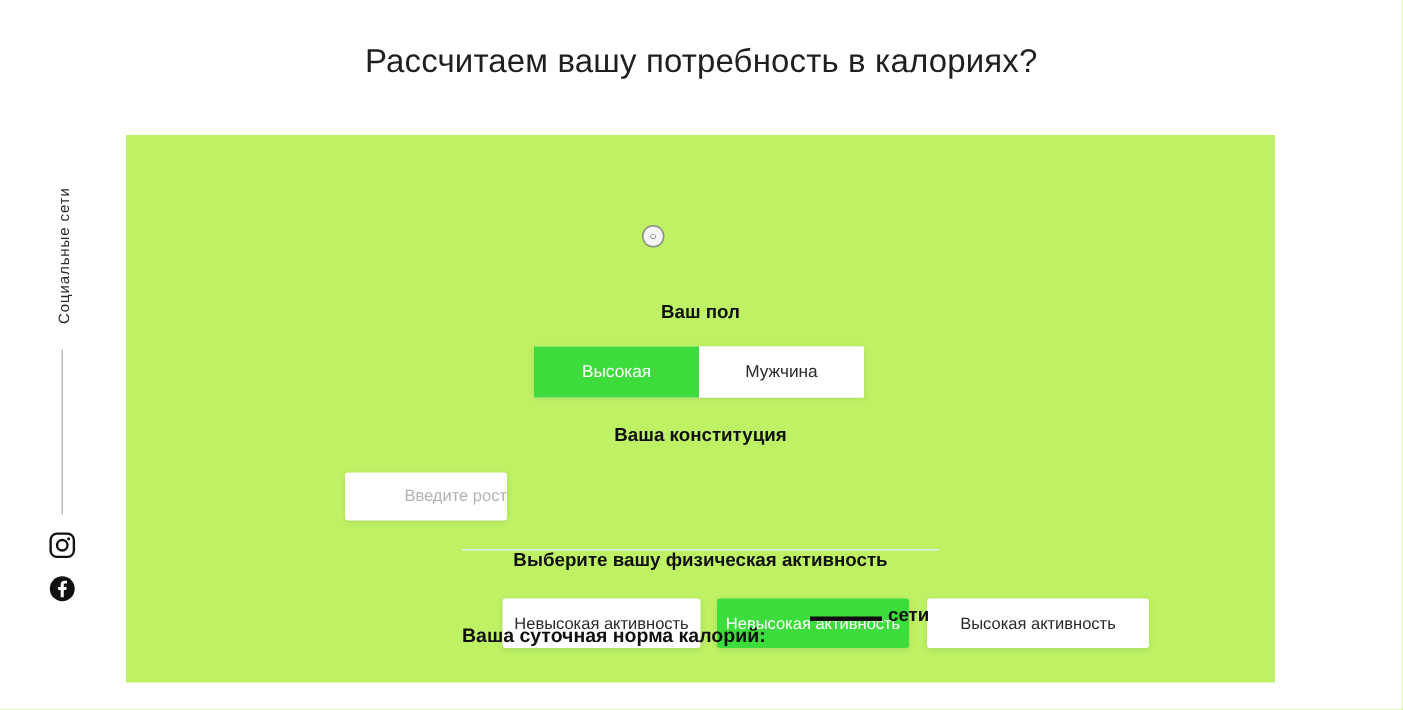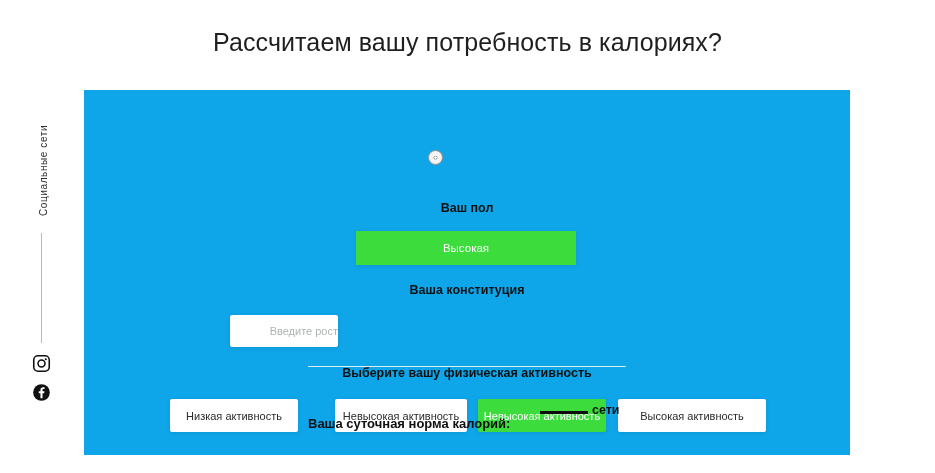--- a/index.html
+++ b/index.html
@@ -18,21 +18,21 @@
     position: relative;
   }
 
   
   .page-title {
     position: absolute;
     left: 0;
     top: 28px;
     width: 935px;
     text-align: center;
-    font-size: 25px;
+    font-size: 22px;
     font-weight: 400;
     color: #1f1f1f;
     letter-spacing: 0.1px;
     white-space: nowrap;
   }
 
   
   .social-rail {
     position: absolute;
     left: 26px;
@@ -76,21 +76,21 @@
   .social-icon.fb { top: 243px; }
   .social-icon svg { display: block; }
 
   
   .panel {
     position: absolute;
     left: 84px;
     top: 90px;
     width: 766px;
     height: 365px;
-    background: #0ea5e9;
+    background: #bef264;
     text-decoration: underline;
   }
 
   .section-heading {
     position: absolute;
     width: 100%;
     text-align: center;
     font-size: 12.5px;
     font-weight: bold;
     color: #101010;
@@ -279,32 +279,32 @@
     </svg>
   </a>
 </div>
 
 <div class="panel">
 
   <div class="section-heading heading-gender">Ваш пол</div>
 
   <div class="gender-group">
     <button class="gender-btn selected">Высокая</button>
+    <button class="gender-btn">Мужчина</button>
   </div>
 
   <div class="section-heading heading-body">Ваша конституция</div>
 
   <div class="input-row">
     <input class="text-input input-height" type="text" placeholder="Введите рост" style="">
   </div>
 
   <div class="section-heading heading-activity">Выберите вашу физическая активность</div>
 
   <div class="activity-row">
-    <button class="activity-btn act-0">Низкая активность</button>
     <button class="activity-btn act-1">Невысокая активность</button>
     <button class="activity-btn act-2 selected">Невысокая активность</button>
     <button class="activity-btn act-3">Высокая активность</button>
   </div>
 
   <div class="result-divider"></div>
 
   <div class="result-row">
     <div class="result-label">Ваша суточная норма калорий:</div>
     <div class="result-value-wrap">

